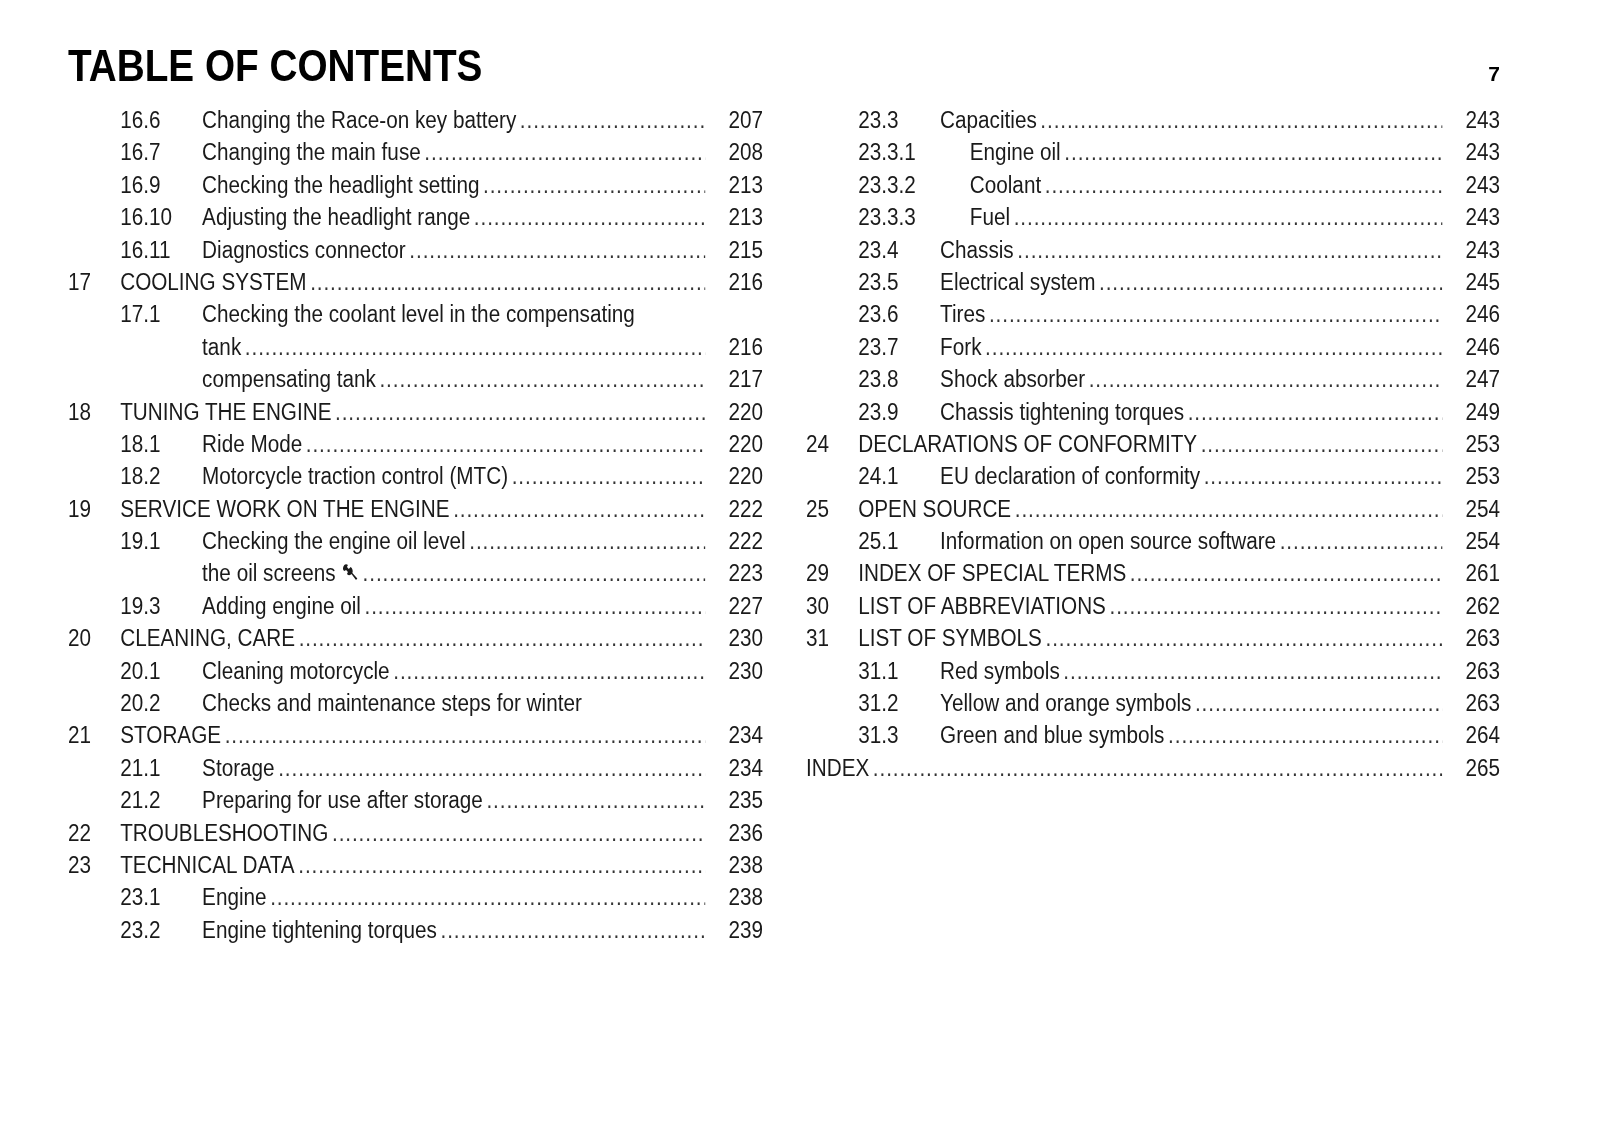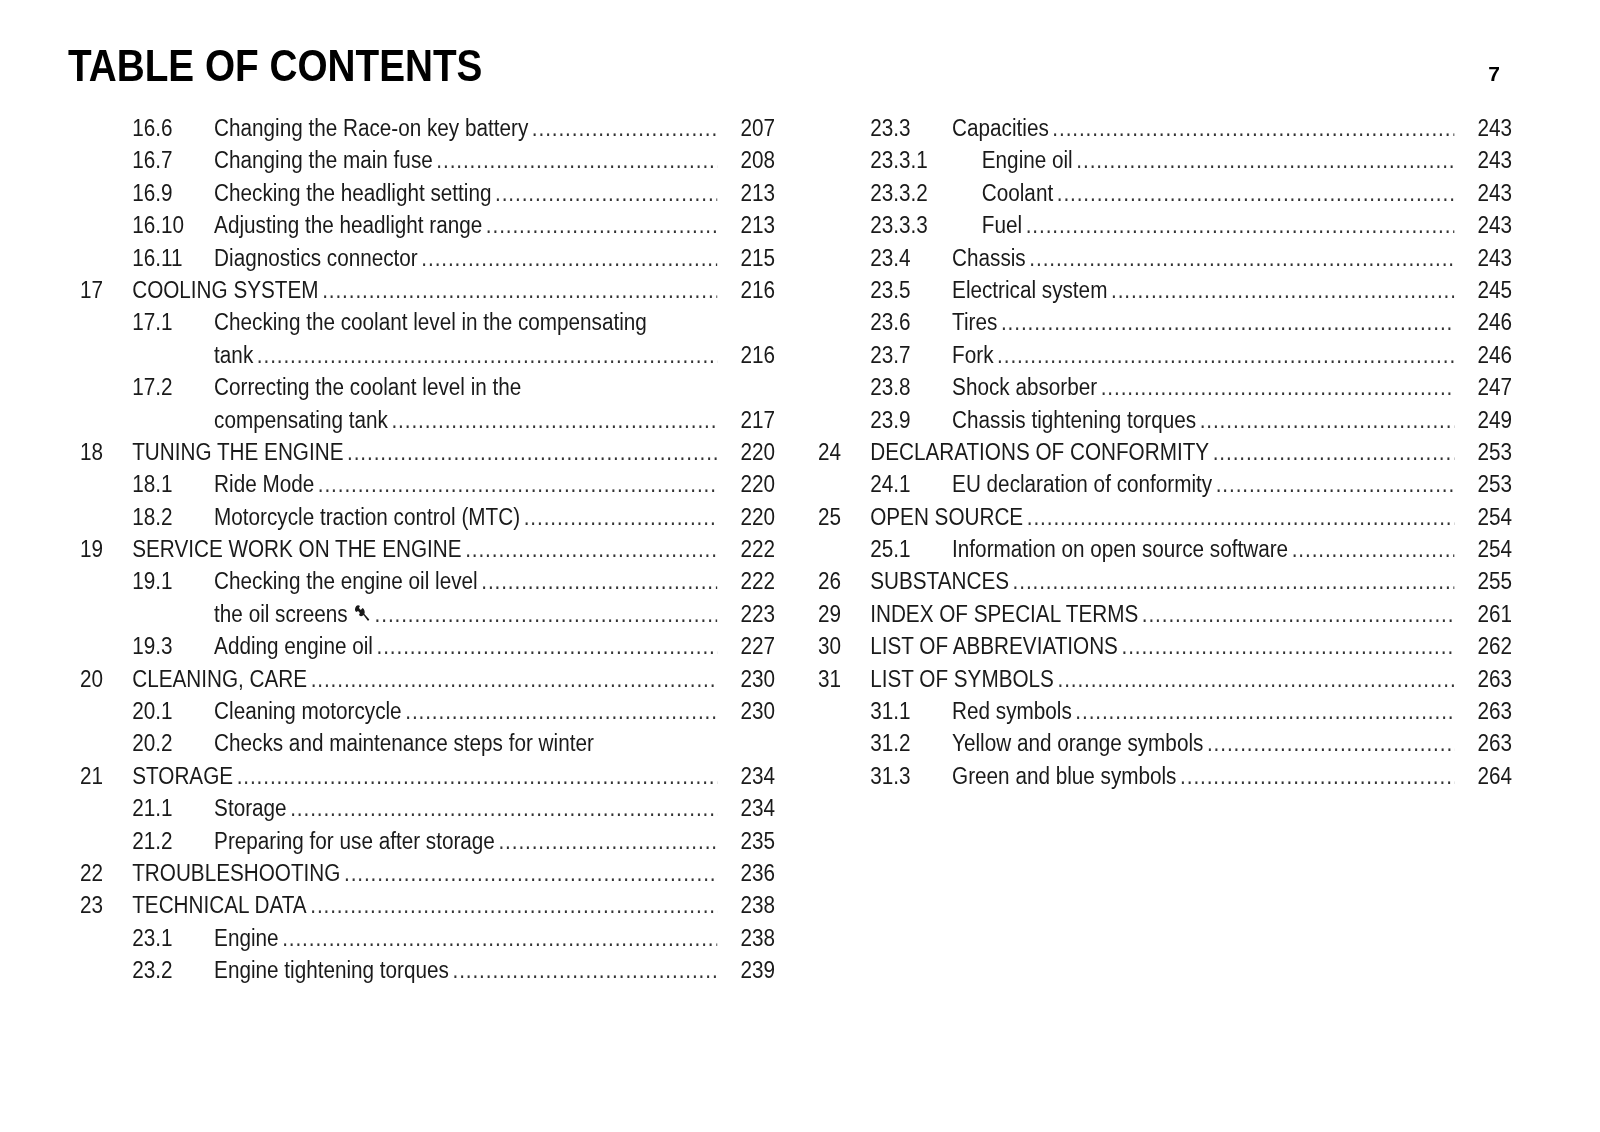--- a/index.html
+++ b/index.html
@@ -13,21 +13,21 @@
     font-family: "Liberation Sans", sans-serif;
     font-weight: bold; font-size: 44px; letter-spacing: 0px;
     transform: scaleX(0.88); transform-origin: left top;
     color: #000; line-height: 52px;
   }
   .page-number {
     position: absolute; right: 100px; top: 62px;
     font-weight: bold; font-size: 21px; color: #000;
   }
   .col {
-    position: absolute; top: 112px; margin-left: 12px;
+    position: absolute; top: 104px;
   }
   .col-left { left: 68px; width: 695px; }
   .col-right { left: 806px; width: 694px; }
   .row {
     position: relative; height: 32.4px; font-size: 23px; line-height: 32.4px;
     white-space: nowrap;
   }
   .row .inner {
     transform: scaleX(0.9); transform-origin: left center;
     position: absolute; left: 0; top: 0; width: 111.1%; height: 100%;
@@ -127,26 +127,20 @@
       <div class="inner">
         <div class="title-wrap" style="left:149px">
           <span class="title-text"><span>tank</span></span>
           <span class="leader"></span>
           <span class="pg">216</span>
         </div>
       </div>
     </div>
     <div class="row">
       <div class="inner">
-        <span class="num" style="left:58px">17.2</span>
-        <span class="num" style="left:149px">Correcting the coolant level in the</span>
-      </div>
-    </div>
-    <div class="row">
-      <div class="inner">
         <div class="title-wrap" style="left:149px">
           <span class="title-text"><span>compensating tank</span></span>
           <span class="leader"></span>
           <span class="pg">217</span>
         </div>
       </div>
     </div>
     <div class="row">
       <div class="inner">
         <span class="num" style="left:0px">18</span>
@@ -451,30 +445,20 @@
         <span class="num" style="left:58px">25.1</span>
         <div class="title-wrap" style="left:149px">
           <span class="title-text">Information on open source software</span>
           <span class="leader"></span>
           <span class="pg">254</span>
         </div>
       </div>
     </div>
     <div class="row">
       <div class="inner">
-        <span class="num" style="left:0px">26</span>
-        <div class="title-wrap" style="left:58px">
-          <span class="title-text">SUBSTANCES</span>
-          <span class="leader"></span>
-          <span class="pg">255</span>
-        </div>
-      </div>
-    </div>
-    <div class="row">
-      <div class="inner">
         <span class="num" style="left:0px">29</span>
         <div class="title-wrap" style="left:58px">
           <span class="title-text">INDEX OF SPECIAL TERMS</span>
           <span class="leader"></span>
           <span class="pg">261</span>
         </div>
       </div>
     </div>
     <div class="row">
       <div class="inner">
@@ -516,16 +500,25 @@
         </div>
       </div>
     </div>
     <div class="row">
       <div class="inner">
         <span class="num" style="left:58px">31.3</span>
         <div class="title-wrap" style="left:149px">
           <span class="title-text">Green and blue symbols</span>
           <span class="leader"></span>
           <span class="pg">264</span>
+        </div>
+      </div>
+    </div>
+    <div class="row">
+      <div class="inner">
+        <div class="title-wrap" style="left:0px">
+          <span class="title-text">INDEX</span>
+          <span class="leader"></span>
+          <span class="pg">265</span>
         </div>
       </div>
     </div>
   </div>
 
 </body></html>

